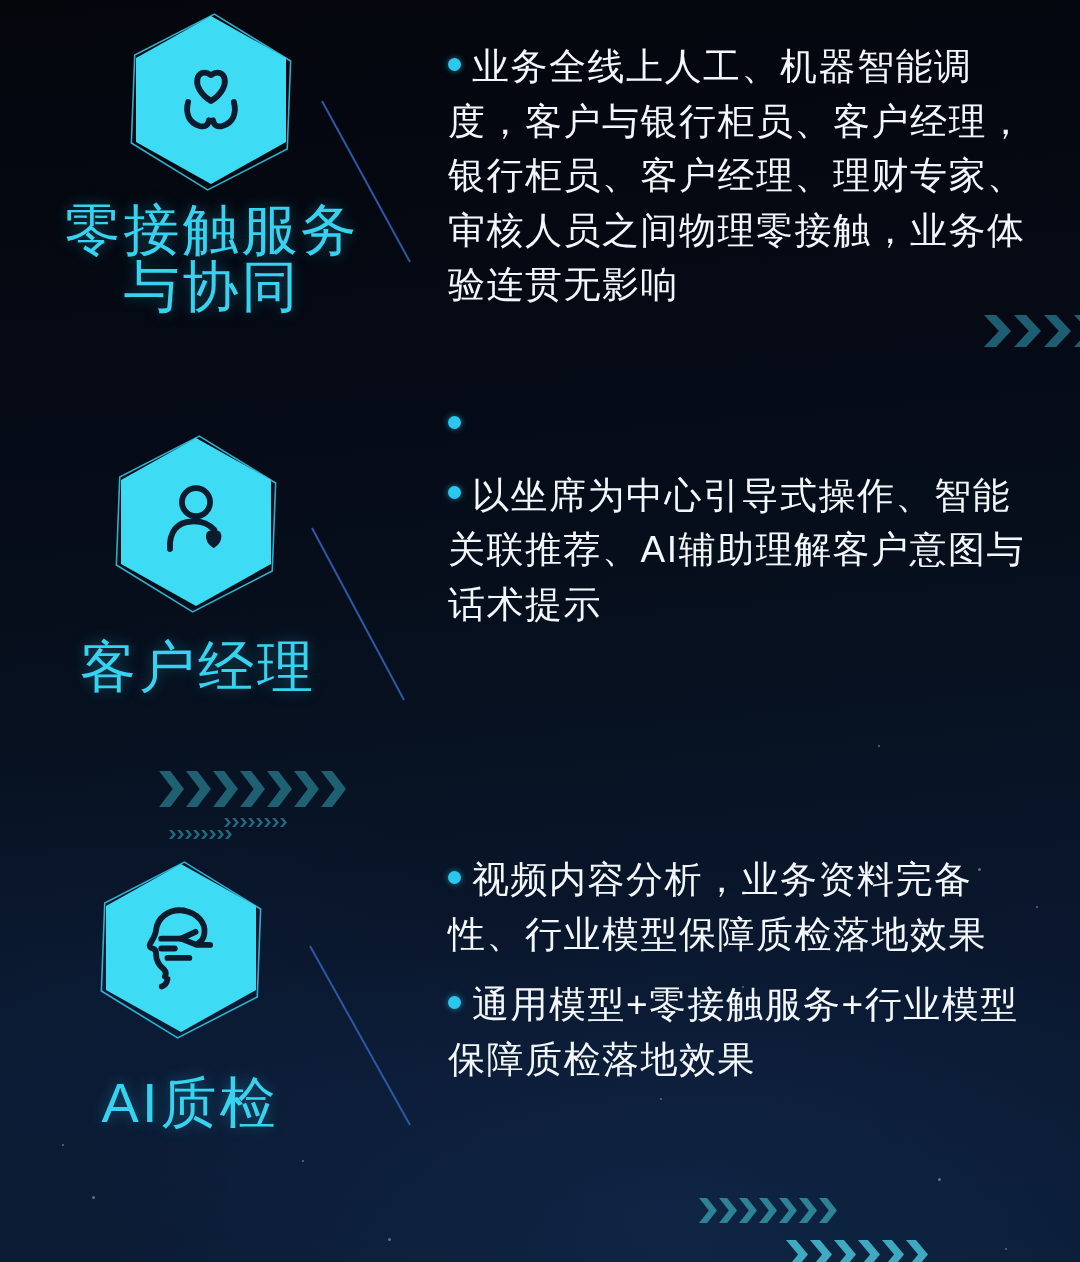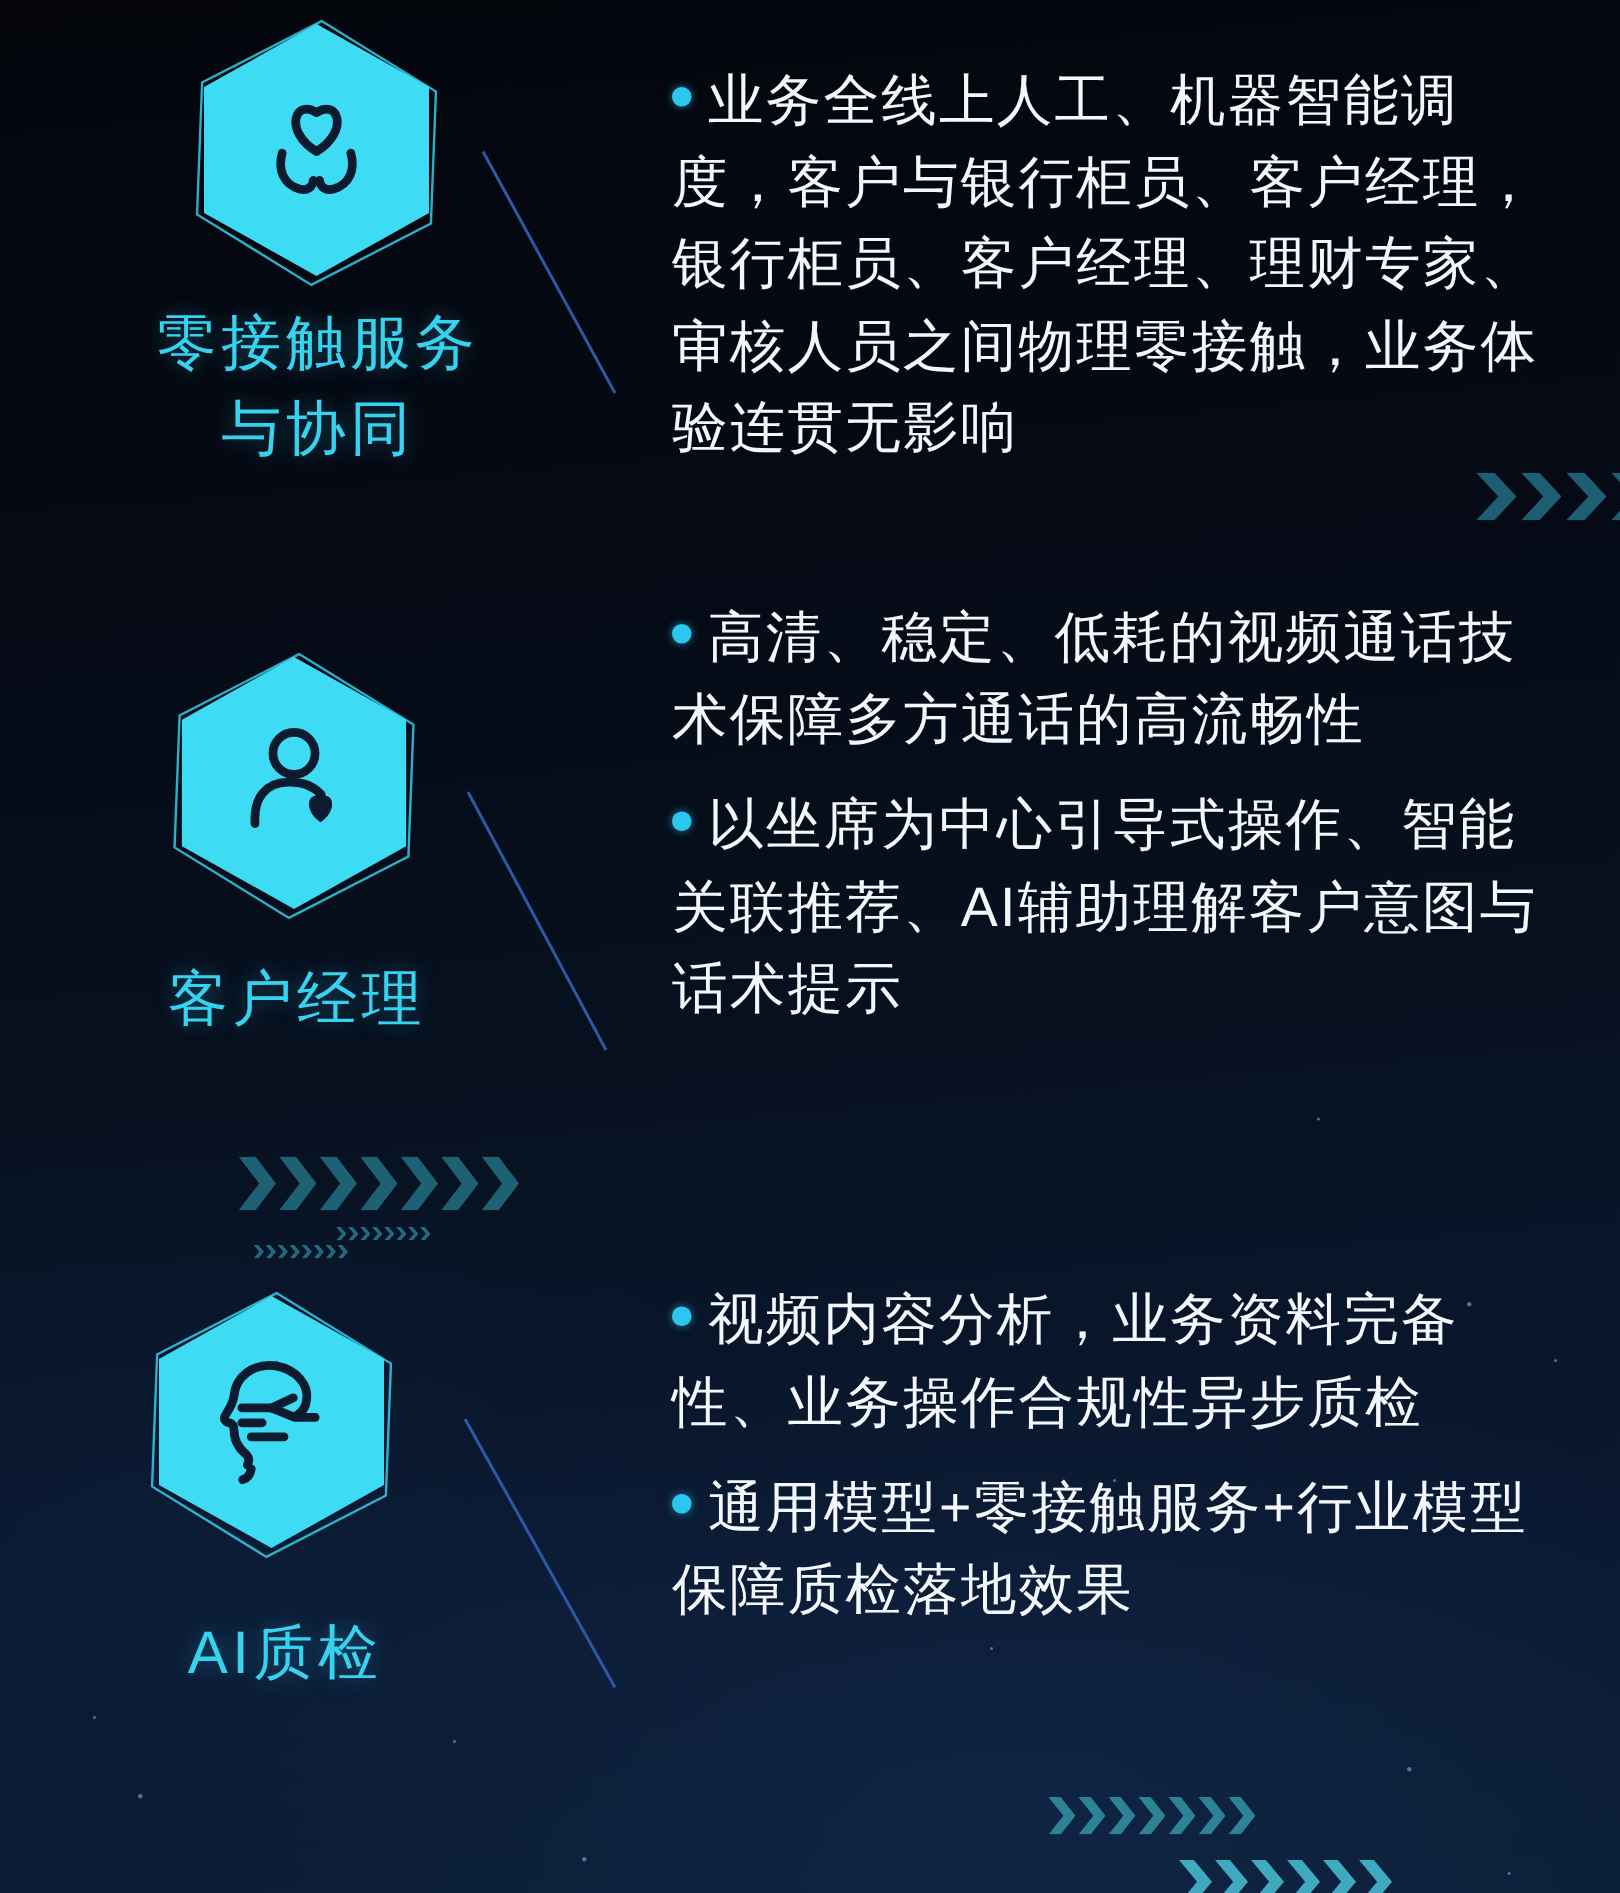--- a/index.html
+++ b/index.html
@@ -20,21 +20,21 @@
     position:absolute; left:0; top:0; width:150px; height:168px;
     background:#3edcf4;
     clip-path:polygon(50% 0%, 100% 25%, 100% 75%, 50% 100%, 0% 75%, 0% 25%);
     display:flex; align-items:center; justify-content:center;
   }
   .hex-fill svg { width:104px; height:104px; }
   .icon-stroke { fill:none; stroke:#0c1b2e; stroke-width:5.6; stroke-linecap:round; stroke-linejoin:round; }
   .icon-fill { fill:#0c1b2e; stroke:#0c1b2e; stroke-width:2; stroke-linejoin:round; }
 
   .label {
-    position:absolute; color:#36d3f0; font-size:40px; line-height:57px;
+    position:absolute; color:#36d3f0; font-size:56px; line-height:57px;
     text-align:center; letter-spacing:3px; font-weight:500; width:300px;
     text-shadow:0 0 14px rgba(45,200,240,.35);
   }
   .s1-label { left:62px;  top:201px; }
   .s2-label { left:48px;  top:638px; }
   .s3-label { left:40px;  top:1074px; }
 
   .bullets {
     position:absolute; width:612px; color:#f3f7fb;
     font-size:37px; line-height:54.5px; letter-spacing:1.5px;
@@ -124,21 +124,21 @@
           <circle class="icon-stroke" cx="50" cy="31" r="13.5"></circle>
           <path class="icon-stroke" d="M25 76 C24 59 32 50 46 49.5 C55 49 62.5 52 67.5 57.5"></path>
           <path class="icon-fill" d="M67 74 C56.5 66.5 60.5 55.5 67 60.5 C73.5 55.5 77.5 66.5 67 74 Z"></path>
         </svg>
       </div>
     </div>
     <div class="label s2-label">
       <div>客户经理</div>
     </div>
     <div class="bullets s2-bullets">
-      <p class="bullet"><span class="dot"></span><span>高清、稳定、低耗的视频通话技术保障多方通话的高流畅性</span></p>
+      <p class="bullet"><span class="dot"></span></p>
       <p class="bullet"><span class="dot"></span><span>以坐席为中心引导式操作、智能关联推荐、AI辅助理解客户意图与话术提示</span></p>
     </div>
   </div>
 
   <div>
     <div class="hex" style="left:106px;top:864px">
       <svg class="hex-outline" width="164" height="180" viewBox="0 0 164 180">
         <polygon points="82,2 160,46 160,134 82,178 4,134 4,46" fill="none" stroke="#34cdeb" stroke-width="1.6" opacity="0.85"></polygon>
       </svg>
       <div class="hex-fill">
@@ -151,21 +151,21 @@
           <path class="icon-stroke" d="M50 41 L65 47 H78"></path>
           <path class="icon-stroke" d="M31 50.5 H44"></path>
           <path class="icon-stroke" d="M37 59.5 H58"></path>
         </svg>
       </div>
     </div>
     <div class="label s3-label">
       <div>AI质检</div>
     </div>
     <div class="bullets s3-bullets">
-      <p class="bullet"><span class="dot"></span><span>视频内容分析，业务资料完备性、业务操作合规性异步质检</span></p>
+      <p class="bullet"><span class="dot"></span><span>视频内容分析，业务资料完备性、行业模型保障质检落地效果</span></p>
       <p class="bullet"><span class="dot"></span><span>通用模型+零接触服务+行业模型保障质检落地效果</span></p>
     </div>
   </div>
 
   <div class="chev-row chev-top-right">
     <div class="chev"></div>
     <div class="chev"></div>
     <div class="chev"></div>
     <div class="chev"></div>
 

